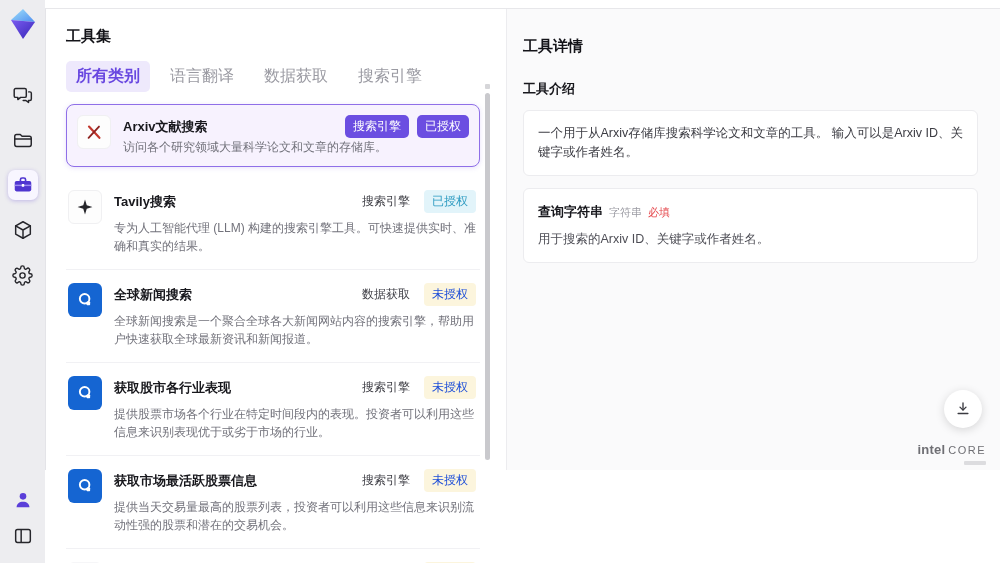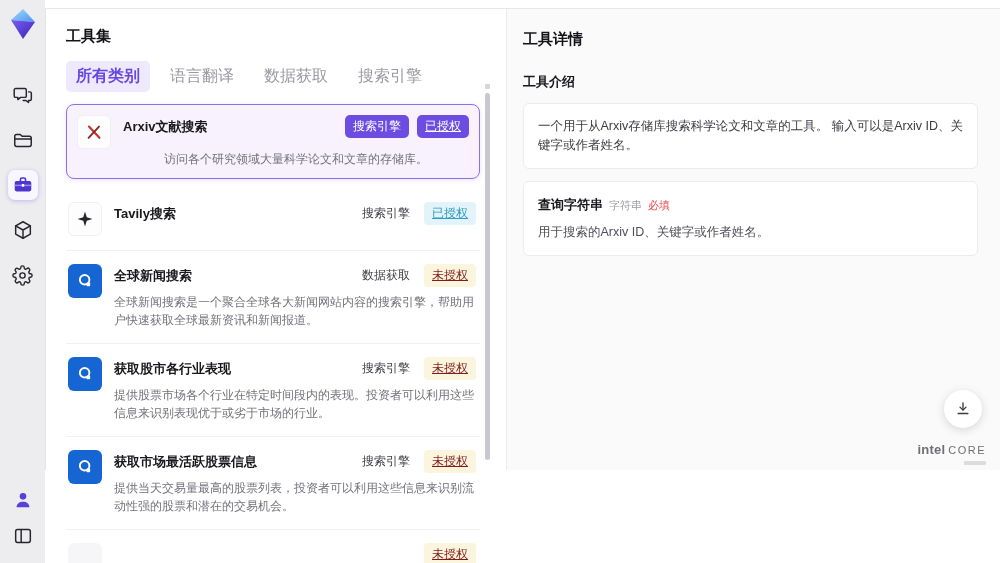--- a/index.html
+++ b/index.html
@@ -38,36 +38,36 @@
   .tool-icon{width:34px;height:34px;border-radius:6px;flex:0 0 34px;display:flex;
              align-items:center;justify-content:center;background:#f6f6f8;overflow:hidden;}
   .tool-icon.blue{background:#1565d2;}
   .tool-icon.paper{background:#fdfdfd;border:1px solid #f0f0f2;box-sizing:border-box;}
   .tool-body{flex:1;min-width:0;}
   .tool-head{display:flex;align-items:center;}
   .tool-name{font-size:13px;font-weight:bold;color:#18181d;}
   .tool-meta{margin-left:auto;display:flex;align-items:center;gap:14px;white-space:nowrap;}
   .selected .tool-meta{gap:8px;}
   .tool-cat{font-size:12px;color:#3f3f46;}
-  .badge{font-size:12px;padding:3px 8px;border-radius:4px;text-decoration:underline;}
+  .badge{font-size:12px;padding:3px 8px;border-radius:4px;}
   .badge.auth-yes{background:#e2f4fa;color:#2f9cc2;}
-  .badge.auth-no{background:#fcf5dd;color:#7f1d1d;}
+  .badge.auth-no{background:#fcf5dd;color:#1d4ed8;}
   .selected .tool-cat,.selected .badge{background:#6b4ee1;color:#fff;font-size:12px;
       padding:3px 8px;border-radius:5px;}
   .tool-desc{margin-top:6px;font-size:12px;line-height:1.5;color:#72727b;}
-  .selected .tool-desc{margin-top:12px;text-align:center;}
+  .selected .tool-desc{margin-top:0;}
 
   .scrollbar{position:absolute;top:84px;bottom:10px;right:16px;width:5px;}
   .scroll-thumb{width:5px;height:100%;background:#c9c9cd;border-radius:3px;}
   .scroll-cap{position:absolute;top:-9px;right:0;width:5px;height:5px;background:#d6d6d9;border-radius:1px;}
 
   
   .detail-panel{flex:1;background:#fafafb;border-left:1px solid #ececef;box-sizing:border-box;
                 padding:16px 22px 0 16px;position:relative;}
-  .detail-title{font-size:15px;font-weight:bold;color:#141419;margin:5px 0 0;}
+  .detail-title{font-size:15px;font-weight:bold;color:#141419;margin:12px 0 0;}
   .section-heading{font-size:13px;font-weight:bold;color:#18181d;margin:24px 0 0;}
   .info-box{margin-top:12px;background:#fff;border:1px solid #ececef;border-radius:6px;
             padding:13px 14px;font-size:12.5px;color:#3c3c43;line-height:1.5;}
   .param-head{display:flex;align-items:baseline;gap:6px;}
   .param-name{font-size:13px;font-weight:bold;color:#18181d;}
   .param-type{font-size:11px;color:#9a9aa2;}
   .param-req{font-size:11px;color:#e5484d;}
   .param-desc{margin-top:9px;font-size:12.5px;color:#4e4e56;}
 
   .fab{position:absolute;right:18px;bottom:42px;width:38px;height:38px;border-radius:50%;
@@ -189,20 +189,21 @@
               </svg>
             </div>
     <div class="tool-body">
       <div class="tool-head">
         <span class="tool-name">Tavily搜索</span>
         <span class="tool-meta">
           <span class="tool-cat">搜索引擎</span>
           <span class="badge auth-yes">已授权</span>
         </span>
       </div>
+      <div class="tool-desc">专为人工智能代理 (LLM) 构建的搜索引擎工具。可快速提供实时、准确和真实的结果。</div>
     </div>
   </div>
           <div class="tool-row">
     <div class="tool-icon blue">
               <svg width="22" height="22" viewBox="0 0 24 24" fill="none">
                 <circle cx="11.6" cy="10.6" r="5.2" stroke="#ffffff" stroke-width="2.1"></circle>
                 <rect x="13.6" y="13.6" width="4" height="4" rx="0.8" fill="#ffffff"></rect>
               </svg>
             </div>
     <div class="tool-body">

